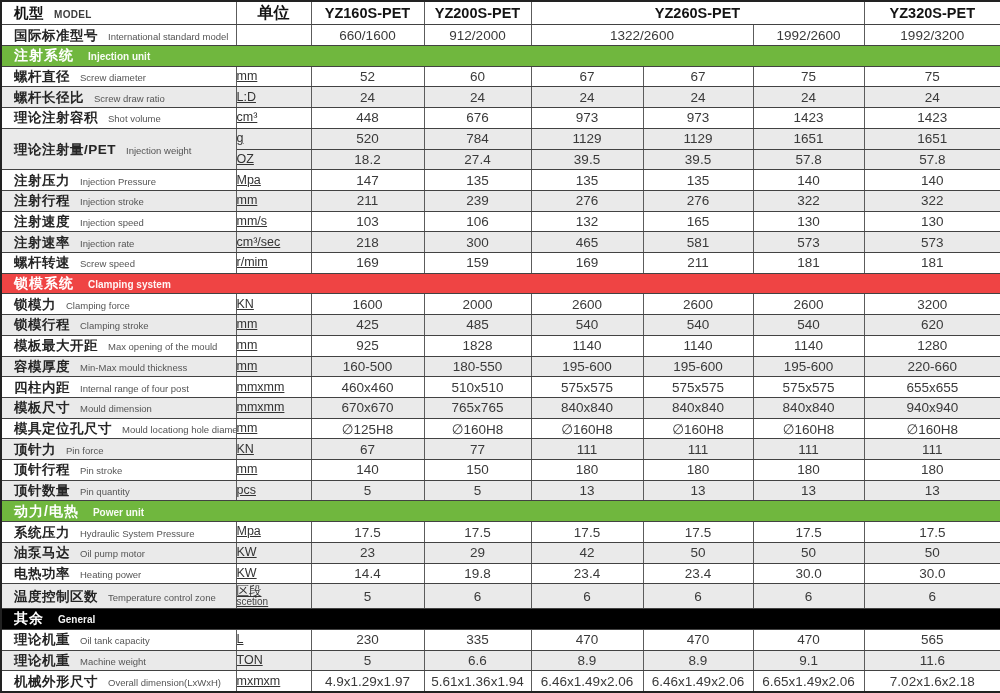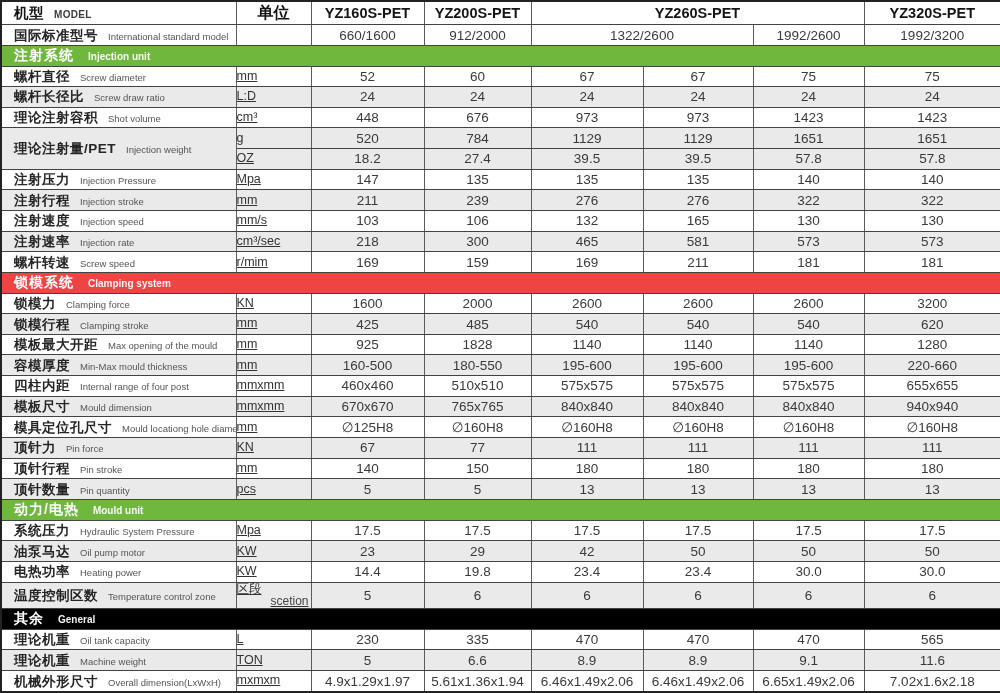--- a/index.html
+++ b/index.html
@@ -17,21 +17,21 @@
   tr{height:20px;}
   tr.model-row{height:23px;}
   tr.bar-row{height:20px;}
   tr.tall-row{height:24px;}
   tr.g td{background:#eaeaea;}
   tr.w td{background:#ffffff;}
   td.label-cell{text-align:left;padding-left:12px;}
   .zh{font-size:13.5px;font-weight:600;color:#252525;letter-spacing:0.5px;}
   .en{font-size:9.5px;font-weight:400;color:#555;margin-left:10px;}
   td.unit-cell{text-align:left;font-size:12.5px;color:#333;line-height:1.05;text-decoration:underline;}
-  td.unit-cell .u2{display:block;font-size:12px;color:#444;margin-top:-1px;margin-left:34px;}
+  td.unit-cell .u2{display:block;font-size:10px;color:#444;margin-top:-1px;}
   td.value-cell{text-align:center;font-size:13.5px;color:#3a3a3a;}
   tr.model-row td{background:#fff;}
   td.model-name{font-size:14.5px;font-weight:bold;text-align:center;color:#141414;}
   td.unit-head{font-size:16px;font-weight:bold;text-align:center;color:#141414;}
   tr.model-row .zh{font-size:14.5px;font-weight:bold;color:#141414;}
   tr.model-row .en{font-size:10px;color:#3c3c3c;font-weight:600;letter-spacing:0.3px;}
   td.section-bar{
     text-align:left;padding-left:12px;
     border-left:1px solid transparent;border-right:1px solid transparent;
   }
@@ -270,21 +270,21 @@
           <td class="label-cell"><span class="zh">顶针数量</span><span class="en">Pin quantity</span></td>
           <td class="unit-cell"><span>pcs</span></td>
           <td class="value-cell">5</td>
           <td class="value-cell">5</td>
           <td class="value-cell">13</td>
           <td class="value-cell">13</td>
           <td class="value-cell">13</td>
           <td class="value-cell">13</td>
         </tr>
         <tr class="bar-row">
-          <td class="section-bar" colspan="8" style="background: rgb(112, 183, 62);"><span class="zh">动力/电热</span><span class="en">Mould unit</span></td>
+          <td class="section-bar" colspan="8" style="background: rgb(112, 183, 62);"><span class="zh">动力/电热</span><span class="en">Power unit</span></td>
         </tr>
         <tr class="w">
           <td class="label-cell"><span class="zh">系统压力</span><span class="en">Hydraulic System Pressure</span></td>
           <td class="unit-cell"><span>Mpa</span></td>
           <td class="value-cell">17.5</td>
           <td class="value-cell">17.5</td>
           <td class="value-cell">17.5</td>
           <td class="value-cell">17.5</td>
           <td class="value-cell">17.5</td>
           <td class="value-cell">17.5</td>

